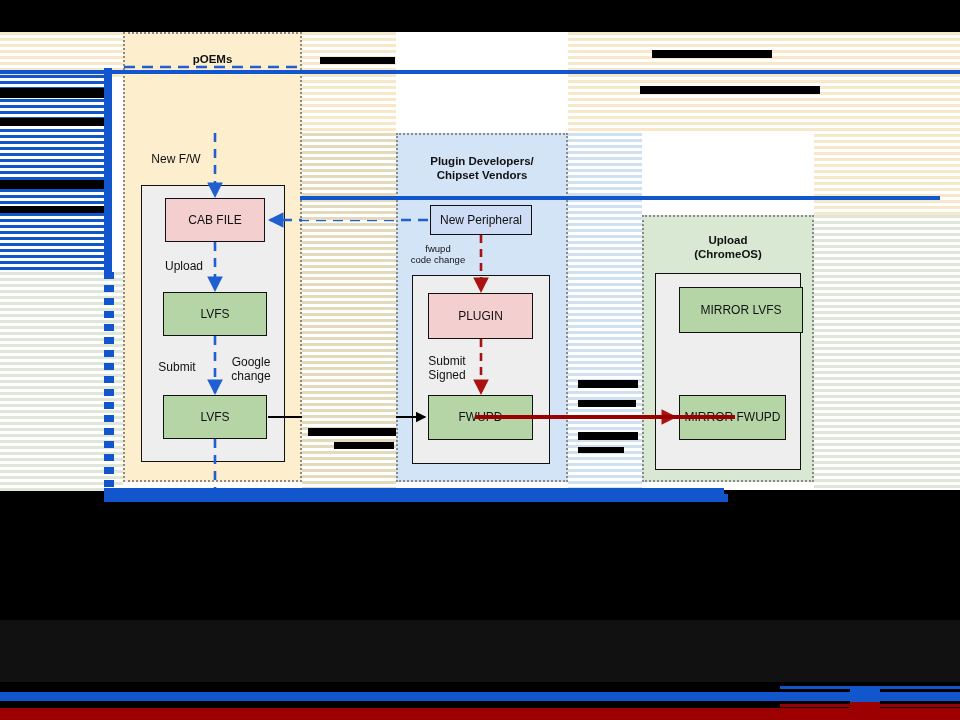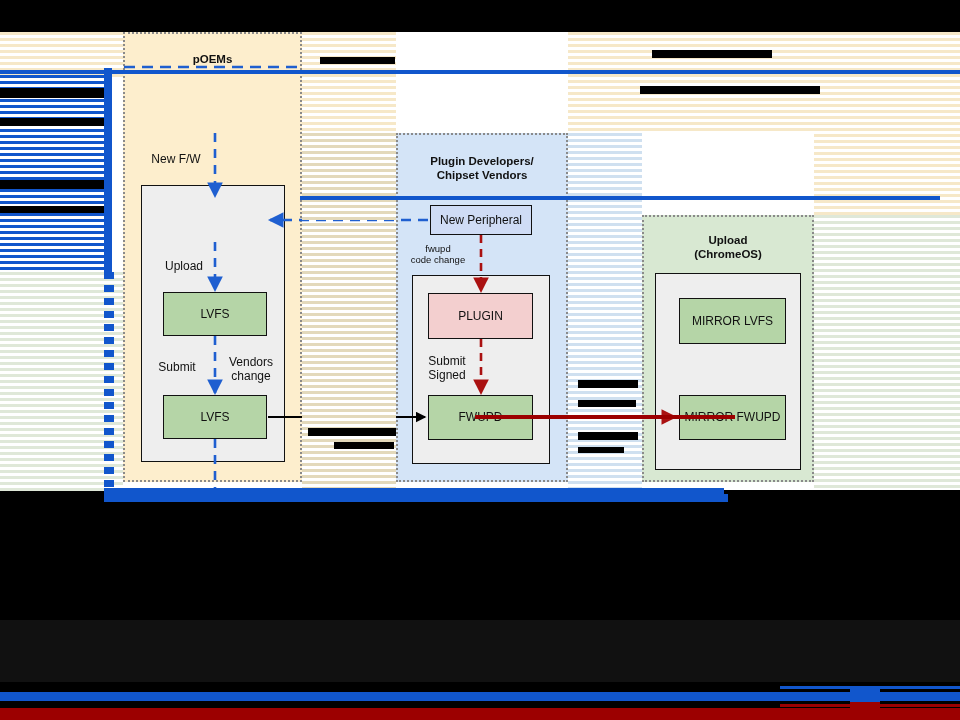--- a/index.html
+++ b/index.html
@@ -60,20 +60,23 @@
     <div class="swim" style="left:642px;top:215px;width:172px;height:267px;background:#d8e8d2;">
       <div class="swim-title" style="top:16px;">Upload</div>
       <div class="swim-title" style="top:30px;">(ChromeOS)</div>
     </div>
 
     <div class="panel" style="left:141px;top:185px;width:144px;height:277px;"></div>
     <div class="panel" style="left:412px;top:275px;width:138px;height:189px;"></div>
     <div class="panel" style="left:655px;top:273px;width:146px;height:197px;"></div>
 
 
+    <div class="node n-pink" style="left:165px;top:198px;width:100px;height:44px;">
+      <span>CAB FILE</span>
+    </div>
 
     <div class="node n-green" style="left:163px;top:292px;width:104px;height:44px;">
       <span>LVFS</span>
     </div>
 
     <div class="node n-green" style="left:163px;top:395px;width:104px;height:44px;">
       <span>LVFS</span>
     </div>
 
     <div class="node n-blue" style="left:430px;top:205px;width:102px;height:30px;">
@@ -81,32 +84,32 @@
     </div>
 
     <div class="node n-pink" style="left:428px;top:293px;width:105px;height:46px;">
       <span>PLUGIN</span>
     </div>
 
     <div class="node n-green" style="left:428px;top:395px;width:105px;height:45px;">
       <span>FWUPD</span>
     </div>
 
-    <div class="node n-green" style="left:679px;top:298px;width:107px;height:46px;text-align:right;">
+    <div class="node n-green" style="left:679px;top:287px;width:124px;height:46px;text-align:right;">
       <span>MIRROR LVFS</span>
     </div>
 
     <div class="node n-green" style="left:679px;top:395px;width:107px;height:45px;">
       <span>MIRROR FWUPD</span>
     </div>
 
     <div class="lbl" style="left:140px;top:152px;width:72px;">New F/W</div>
     <div class="lbl" style="left:152px;top:259px;width:64px;">Upload</div>
     <div class="lbl" style="left:148px;top:360px;width:58px;">Submit</div>
-    <div class="lbl" style="left:222px;top:355px;width:58px;">Vendors</div>
+    <div class="lbl" style="left:222px;top:355px;width:58px;">Google</div>
     <div class="lbl" style="left:222px;top:369px;width:58px;">change</div>
 
     <div class="lbl-s" style="left:404px;top:243px;width:68px;">fwupd</div>
     <div class="lbl-s" style="left:399px;top:254px;width:78px;">code change</div>
 
     <div class="lbl" style="left:418px;top:354px;width:58px;">Submit</div>
     <div class="lbl" style="left:418px;top:368px;width:58px;">Signed</div>
 
     <svg id="arrows" viewBox="0 0 960 720">
       <defs>

